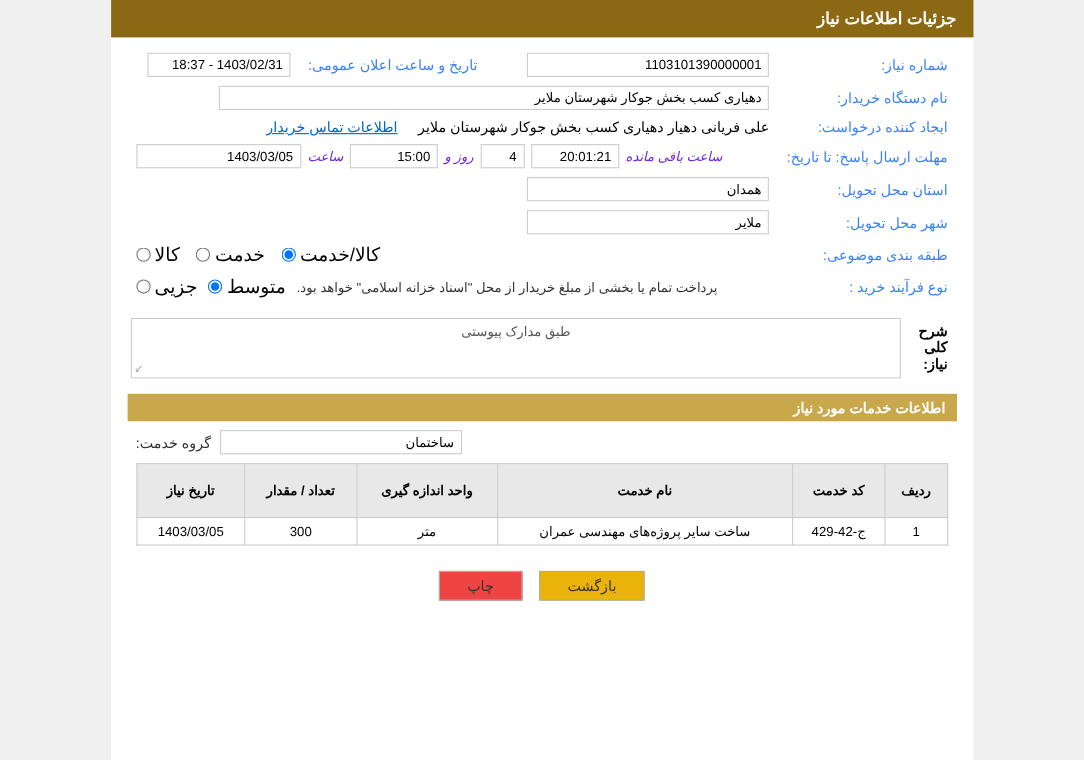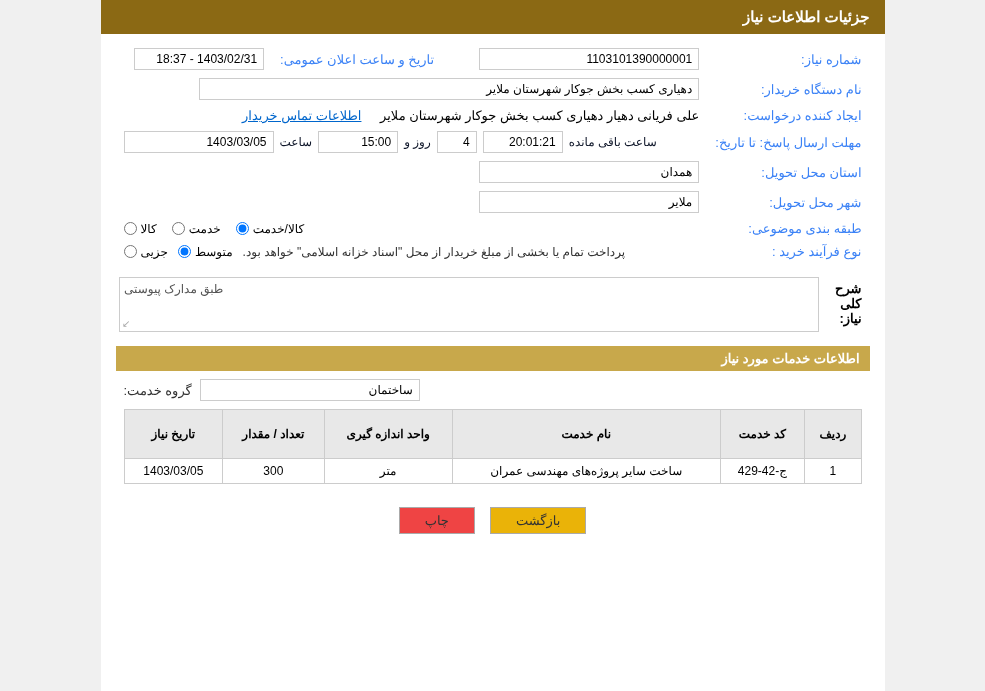--- a/index.html
+++ b/index.html
@@ -75,31 +75,32 @@
       gap: 15px;
       flex-direction: row-reverse;
       align-items: center;
     }
     .radio-item {
       display: flex;
       align-items: center;
       gap: 4px;
     }
     .radio-item label {
-      font-size: 12px;
+      font-size: 17px;
     }
     .time-row {
       display: flex;
       align-items: center;
       gap: 6px;
       flex-direction: row-reverse;
     }
     .time-label {
       font-size: 12px;
-      color: #0f172a;
+      color: #6d28d9;
+      font-style: italic;
     }
     .notice-text {
       font-size: 12px;
       color: #333;
       text-align: right;
     }
     .section-block-title {
       background: #c8a84b;
       color: #fff;
       padding: 5px 10px;
@@ -258,21 +259,21 @@
     </tbody>
       </table>
 
     <table class="info-table" style="margin-top:5px;">
       <tbody>
           <tr>
         <td style="width:120px; vertical-align:top; padding-top:8px;">
           <strong>شرح کلی نیاز:</strong>
         </td>
         <td>
-          <div style="border:1px solid #ccc; padding:4px; min-height:55px; width:700px; direction:rtl; text-align:left; font-size:12px; background:#fff; position:relative;">
+          <div style="border:1px solid #ccc; padding:4px; min-height:55px; width:700px; direction:rtl; text-align:center; font-size:12px; background:#fff; position:relative;">
             <span style="color:#555;">طبق مدارک پیوستی</span>
             <div style="position:absolute; bottom:2px; left:2px; font-size:10px; color:#aaa;">↙</div>
           </div>
         </td>
       </tr>
     </tbody>
       </table>
 
     <div style="margin-top:10px;">
       <div class="section-block-title">اطلاعات خدمات مورد نیاز</div>

